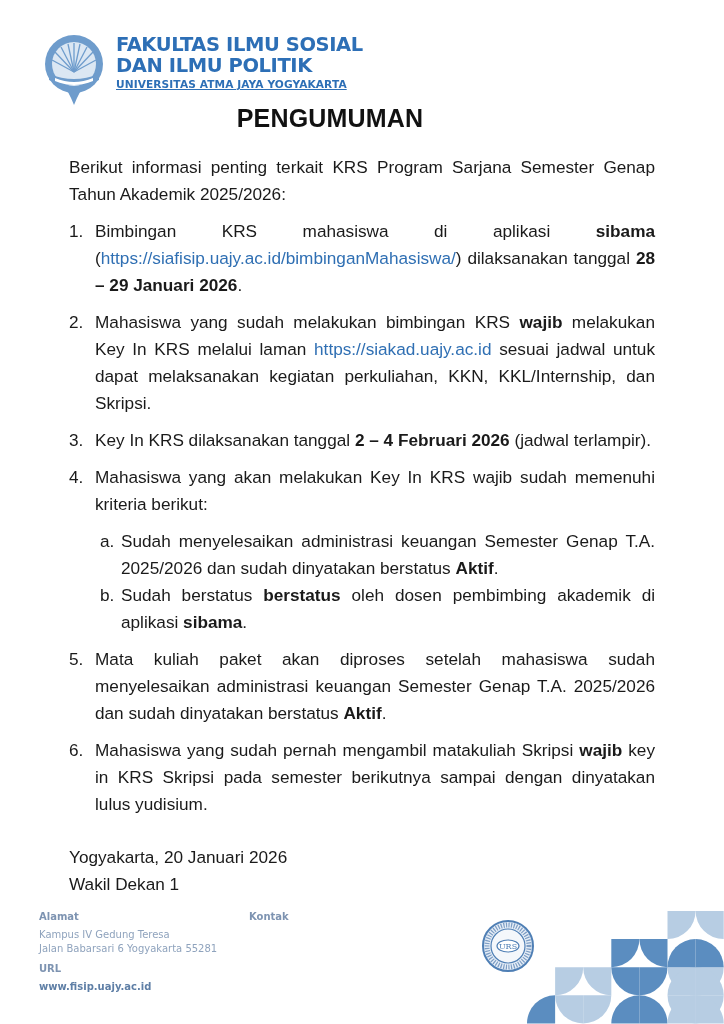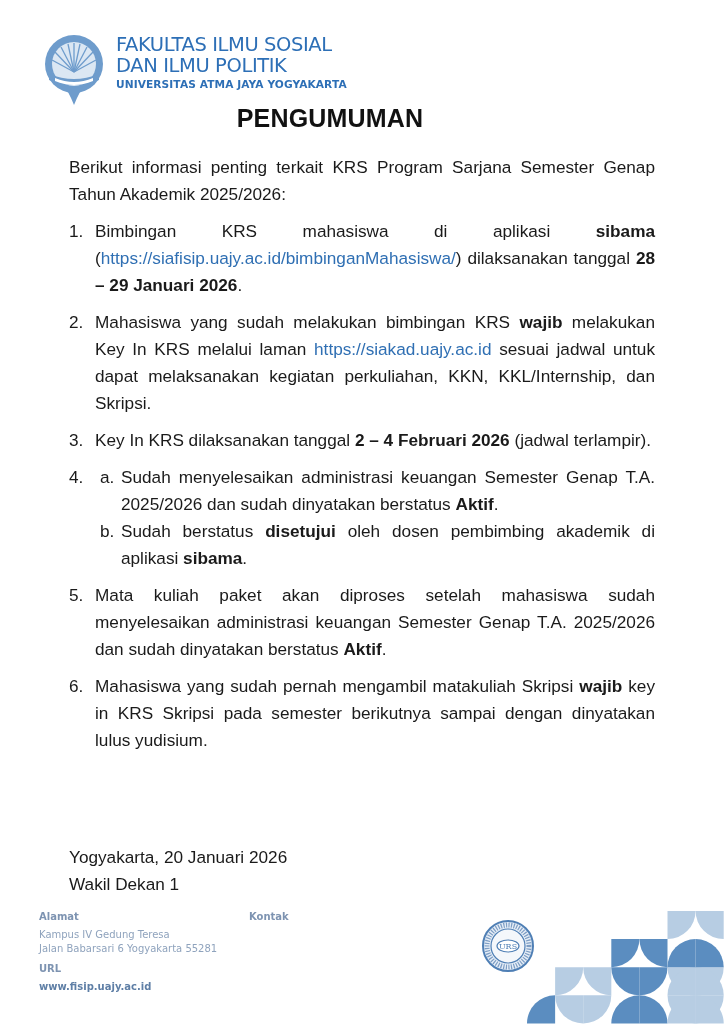--- a/index.html
+++ b/index.html
@@ -2,24 +2,24 @@
 <html><head>
 <meta charset="utf-8">
 <style>
   html, body { margin: 0; padding: 0; background: #ffffff; }
   body { width: 724px; height: 1024px; position: relative; overflow: hidden;
          font-family: "Liberation Sans", sans-serif; color: #111; }
 
   
   .logo { position: absolute; left: 41px; top: 34px; width: 66px; height: 72px; }
   .hdr { position: absolute; left: 116px; top: 34px; color: #2d6fb6; }
-  .hdr .l1, .hdr .l2 { font-family: "DejaVu Sans", sans-serif; font-weight: normal;
+  .hdr .l1, .hdr .l2 { font-family: "DejaVu Sans", sans-serif; font-weight: bold;
          font-size: 19.5px; line-height: 21px; letter-spacing: -0.4px; }
   .hdr .l3 { font-family: "DejaVu Sans", sans-serif; font-weight: bold; font-size: 10.6px;
-         line-height: 14px; letter-spacing: 0.1px; margin-top: 1px; }
+         line-height: 14px; letter-spacing: 0.1px; margin-top: 1px; text-decoration: underline; }
 
   .title { position: absolute; left: 0; width: 660px; top: 104px; text-align: center;
            font-weight: bold; font-size: 25px; letter-spacing: 0.2px; color: #111; }
 
   
   .content { position: absolute; left: 69px; top: 154px; width: 586px;
              font-family: "Liberation Sans", sans-serif; font-size: 17.2px; line-height: 27px; color: #1a1a1a; }
   .content p { margin: 0; text-align: justify; }
   .intro { margin-bottom: 10px !important; }
   .item { position: relative; padding-left: 26px; margin-bottom: 10px; text-align: justify; }
@@ -92,28 +92,29 @@
     <span>Mahasiswa yang sudah melakukan bimbingan KRS </span><b>wajib</b><span> melakukan Key In KRS melalui laman </span><a class="link">https://siakad.uajy.ac.id </a><span>sesuai jadwal untuk dapat melaksanakan kegiatan perkuliahan, KKN, KKL/Internship, dan Skripsi.</span>
   </div>
 
   <div class="item">
     <span class="num">3.</span>
     <span>Key In KRS dilaksanakan tanggal </span><b>2 – 4 Februari 2026</b><span> (jadwal terlampir).</span>
   </div>
 
   <div class="item">
     <span class="num">4.</span>
+    <span>Mahasiswa yang akan melakukan Key In KRS wajib sudah memenuhi kriteria berikut:</span>
   </div>
   <div class="sub">
     <span class="let">a.</span>
     <span>Sudah menyelesaikan administrasi keuangan Semester Genap T.A. 2025/2026 dan sudah dinyatakan berstatus </span><b>Aktif</b><span>.</span>
   </div>
   <div class="sub" style="margin-bottom:10px">
     <span class="let">b.</span>
-    <span>Sudah berstatus </span><b>disetujui</b><span> oleh dosen pembimbing akademik di aplikasi </span><b>sibama</b><span>.</span>
+    <span>Sudah berstatus </span><b>berstatus</b><span> oleh dosen pembimbing akademik di aplikasi </span><b>sibama</b><span>.</span>
   </div>
 
   <div class="item">
     <span class="num">5.</span>
     <span>Mata kuliah paket akan diproses setelah mahasiswa sudah menyelesaikan administrasi keuangan Semester Genap T.A. 2025/2026 dan sudah dinyatakan berstatus </span><b>Aktif</b><span>.</span>
   </div>
 
   <div class="item">
     <span class="num">6.</span>
     <span>Mahasiswa yang sudah pernah mengambil matakuliah Skripsi </span><b>wajib</b><span> key in KRS Skripsi pada semester berikutnya sampai dengan dinyatakan lulus yudisium.</span>

